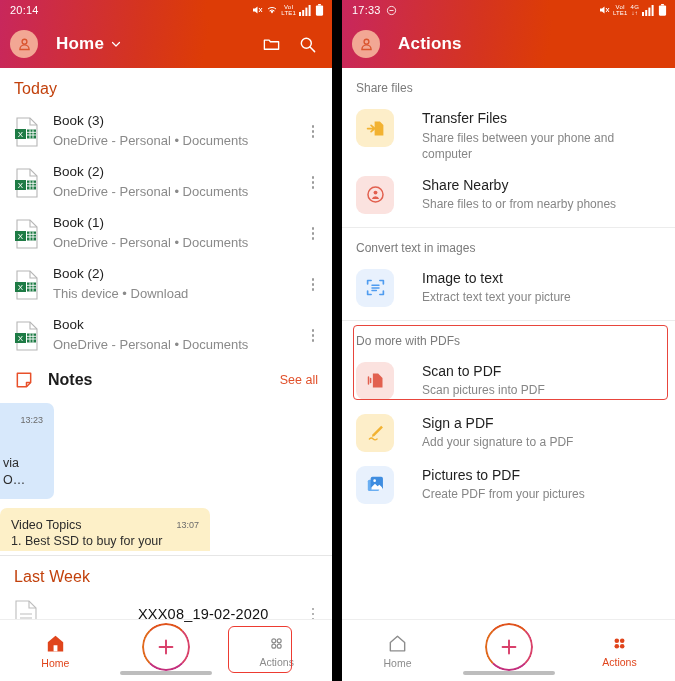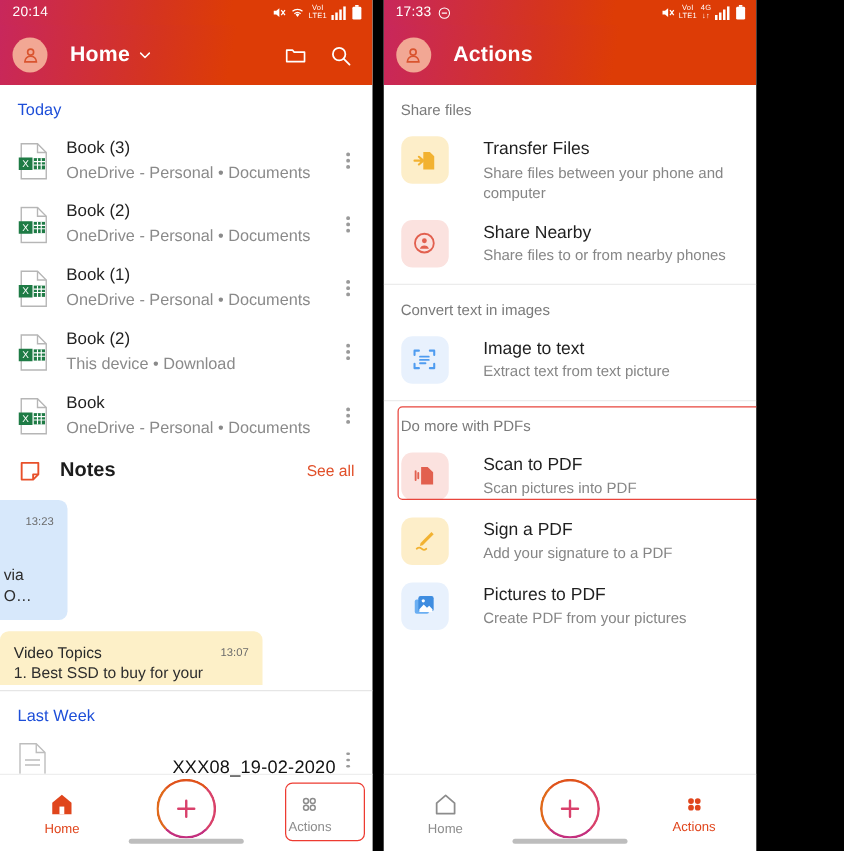--- a/index.html
+++ b/index.html
@@ -2,21 +2,21 @@
 <html><head>
 <meta charset="utf-8">
 <style>
   * { margin:0; padding:0; box-sizing:border-box; }
   html,body { width:675px; height:681px; }
   body {
     font-family:"Liberation Sans", sans-serif;
     background:#000;
     overflow:hidden;
   }
-  .stage { position:relative; width:605px; height:681px; display:flex; }
+  .stage { position:relative; width:675px; height:681px; display:flex; }
 
   .panel { position:relative; height:681px; background:#fff; overflow:hidden; }
   .panel-left  { width:332px; }
   .divider     { width:10px; background:#000; height:681px; }
   .panel-right { width:333px; }
 
   
   .statusbar {
     height:20px; display:flex; align-items:center;
     justify-content:space-between; padding:0 8px 0 10px;
@@ -39,21 +39,21 @@
     background:#f2a794; display:flex; align-items:center; justify-content:center;
     flex:0 0 auto;
   }
   .appbar-title { font-size:17px; font-weight:bold; letter-spacing:.2px; }
   .title-wrap { display:flex; align-items:center; gap:6px; margin-left:8px; }
   .appbar-spacer { flex:1; }
   .appbar-act { width:26px; height:26px; display:flex; align-items:center; justify-content:center; }
 
   
   .section-label {
-    font-size:13px; color:#1d4ed8; padding:12px 0 8px 14px; letter-spacing:.1px;
+    font-size:16px; color:#c2410c; padding:12px 0 8px 14px; letter-spacing:.1px;
   }
   .file-row {
     display:flex; align-items:center; height:51px; padding:0 10px 0 14px; gap:13px;
   }
   .file-ico { width:26px; height:30px; flex:0 0 auto; }
   .file-text { flex:1; min-width:0; }
   .file-name { font-size:13.5px; color:#1f1f1f; line-height:1.25; }
   .file-sub { font-size:13px; color:#8a8a8a; line-height:1.35; margin-top:2px; }
   .kebab { width:18px; display:flex; flex-direction:column; align-items:center; gap:2.5px; flex:0 0 auto; }
   .kebab i { width:2.6px; height:2.6px; border-radius:50%; background:#9a9a9a; display:block; }
@@ -451,21 +451,21 @@
     <div class="act-section">Convert text in images</div>
     <div class="act-row">
       <div class="act-tile" style="background:#e8f1fd">
         <svg width="21" height="21" viewBox="0 0 24 24">
           <path d="M3 8V4h4M21 8V4h-4M3 16v4h4M21 16v4h-4" stroke="#4f9cf0" stroke-width="1.9" fill="none" stroke-linecap="round" stroke-linejoin="round"></path>
           <path d="M8 9.5h8M8 12.5h8M8 15.5h5" stroke="#4f9cf0" stroke-width="1.7" stroke-linecap="round"></path>
         </svg>
       </div>
       <div class="act-txt">
         <div class="act-title">Image to text</div>
-        <div class="act-sub">Extract text from text picture</div>
+        <div class="act-sub">Extract text text your picture</div>
       </div>
     </div>
     <div class="hl-box" style="left:11px; top:325px; width:315px; height:75px;"></div>
 
     <div class="act-sep"></div>
 
     <div class="act-section">Do more with PDFs</div>
     <div class="act-row">
       <div class="act-tile" style="background:#fbe2df">
         <svg width="21" height="21" viewBox="0 0 24 24">

